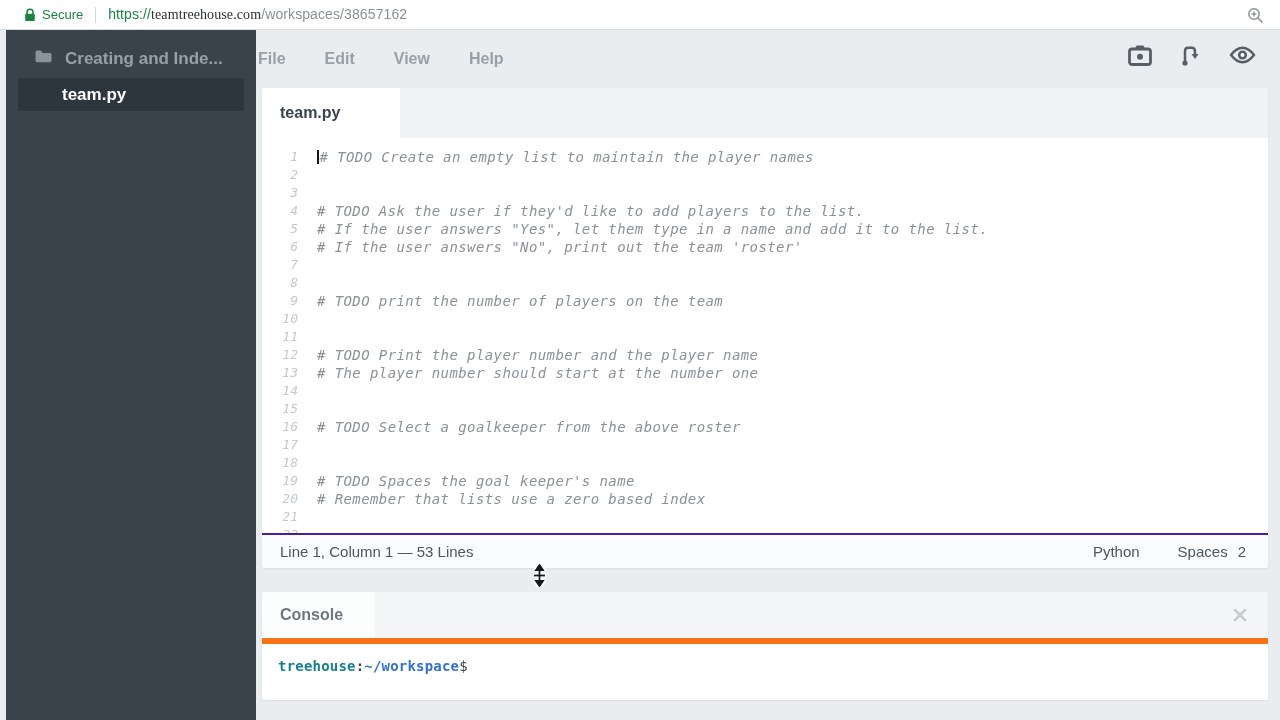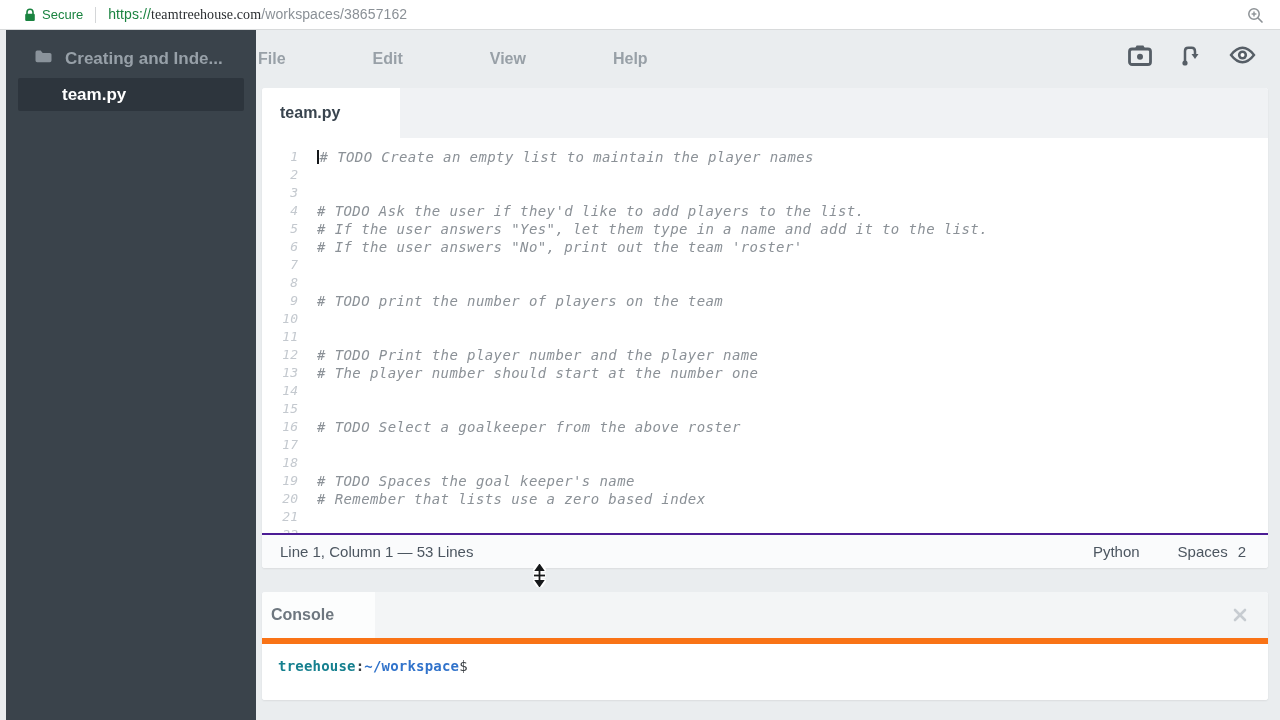--- a/index.html
+++ b/index.html
@@ -22,21 +22,21 @@
   
   .sidebar { position:absolute; left:6px; top:30px; width:250px; height:690px; background:var(--sidebar-bg,#3a434b); }
   .folder-row { display:flex; align-items:center; height:34px; margin-top:12px; padding-left:28px;
     color:#97a0a8; font-size:17px; font-weight:bold; }
   .folder-row .label { margin-left:12px; white-space:nowrap; overflow:hidden; }
   .file-row { margin:2px 12px 0 12px; height:33px; display:flex; align-items:center; padding-left:44px;
     color:#fff; font-size:17px; font-weight:bold; border-radius:2px; }
   .file-row.selected { background:var(--sidebar-selected,#2d353d); }
 
   
-  .menu-bar { position:absolute; left:250px; top:30px; right:0; height:58px; display:flex; align-items:center; padding-left:8px;gap:48px; }
+  .menu-bar { position:absolute; left:250px; top:30px; right:0; height:58px; display:flex; align-items:center; padding-left:8px; }
   .menu-item { color:#98a0a7; font-size:16px; font-weight:bold; margin-right:39px; cursor:default; }
   .toolbar-icons { position:absolute; top:40px; right:24px; height:30px; display:flex; align-items:center; gap:27px; }
   .tool-btn { display:flex; align-items:center; justify-content:center; }
 
   
   .editor-card { position:absolute; left:262px; top:88px; width:1006px; height:480px; background:#fff;
     border-radius:3px; box-shadow:0 1px 2px rgba(0,0,0,.07); display:flex; flex-direction:column; overflow:hidden; }
   .tab-bar { height:50px; background:#f0f2f4; display:flex; flex:none; }
   .tab { width:138px; height:50px; background:#fff; display:flex; align-items:center; padding-left:18px;
     color:#39444e; font-size:16px; font-weight:bold; }
@@ -51,21 +51,21 @@
   .status-right { margin-left:auto; display:flex; align-items:center; gap:38px; }
   .status-indent .val { margin-left:10px; }
 
   
   .resize-cursor { position:absolute; left:531px; top:564px; }
 
   
   .console-card { position:absolute; left:262px; top:592px; width:1006px; height:108px; background:#fff;
     border-radius:3px; box-shadow:0 1px 2px rgba(0,0,0,.07); display:flex; flex-direction:column; overflow:hidden; }
   .console-header { height:46px; flex:none; background:#f3f5f6; display:flex; align-items:center; }
-  .console-tab { width:113px; height:46px; background:#fcfdfd; display:flex; align-items:center; padding-left:9px;
+  .console-tab { width:113px; height:46px; background:#fcfdfd; display:flex; align-items:center; padding-left:18px;
     color:#6e777f; font-size:16px; font-weight:bold; }
   .console-close { margin-left:auto; margin-right:20px; display:flex; align-items:center; cursor:pointer; }
   .console-body { flex:1; background:#fff; padding:13px 0 0 16px; border-top:6px solid #f97316; }
   .prompt { font-family:"DejaVu Sans Mono", monospace; font-size:14px; font-weight:bold; letter-spacing:.2px; }
   .prompt .p-user { color:var(--prompt-user,#16808f); }
   .prompt .p-sep { color:#3a3f44; }
   .prompt .p-path { color:var(--prompt-path,#3173cb); }
   .prompt .p-symbol { color:#3a3f44; font-weight:normal; }
 </style>
 </head>

